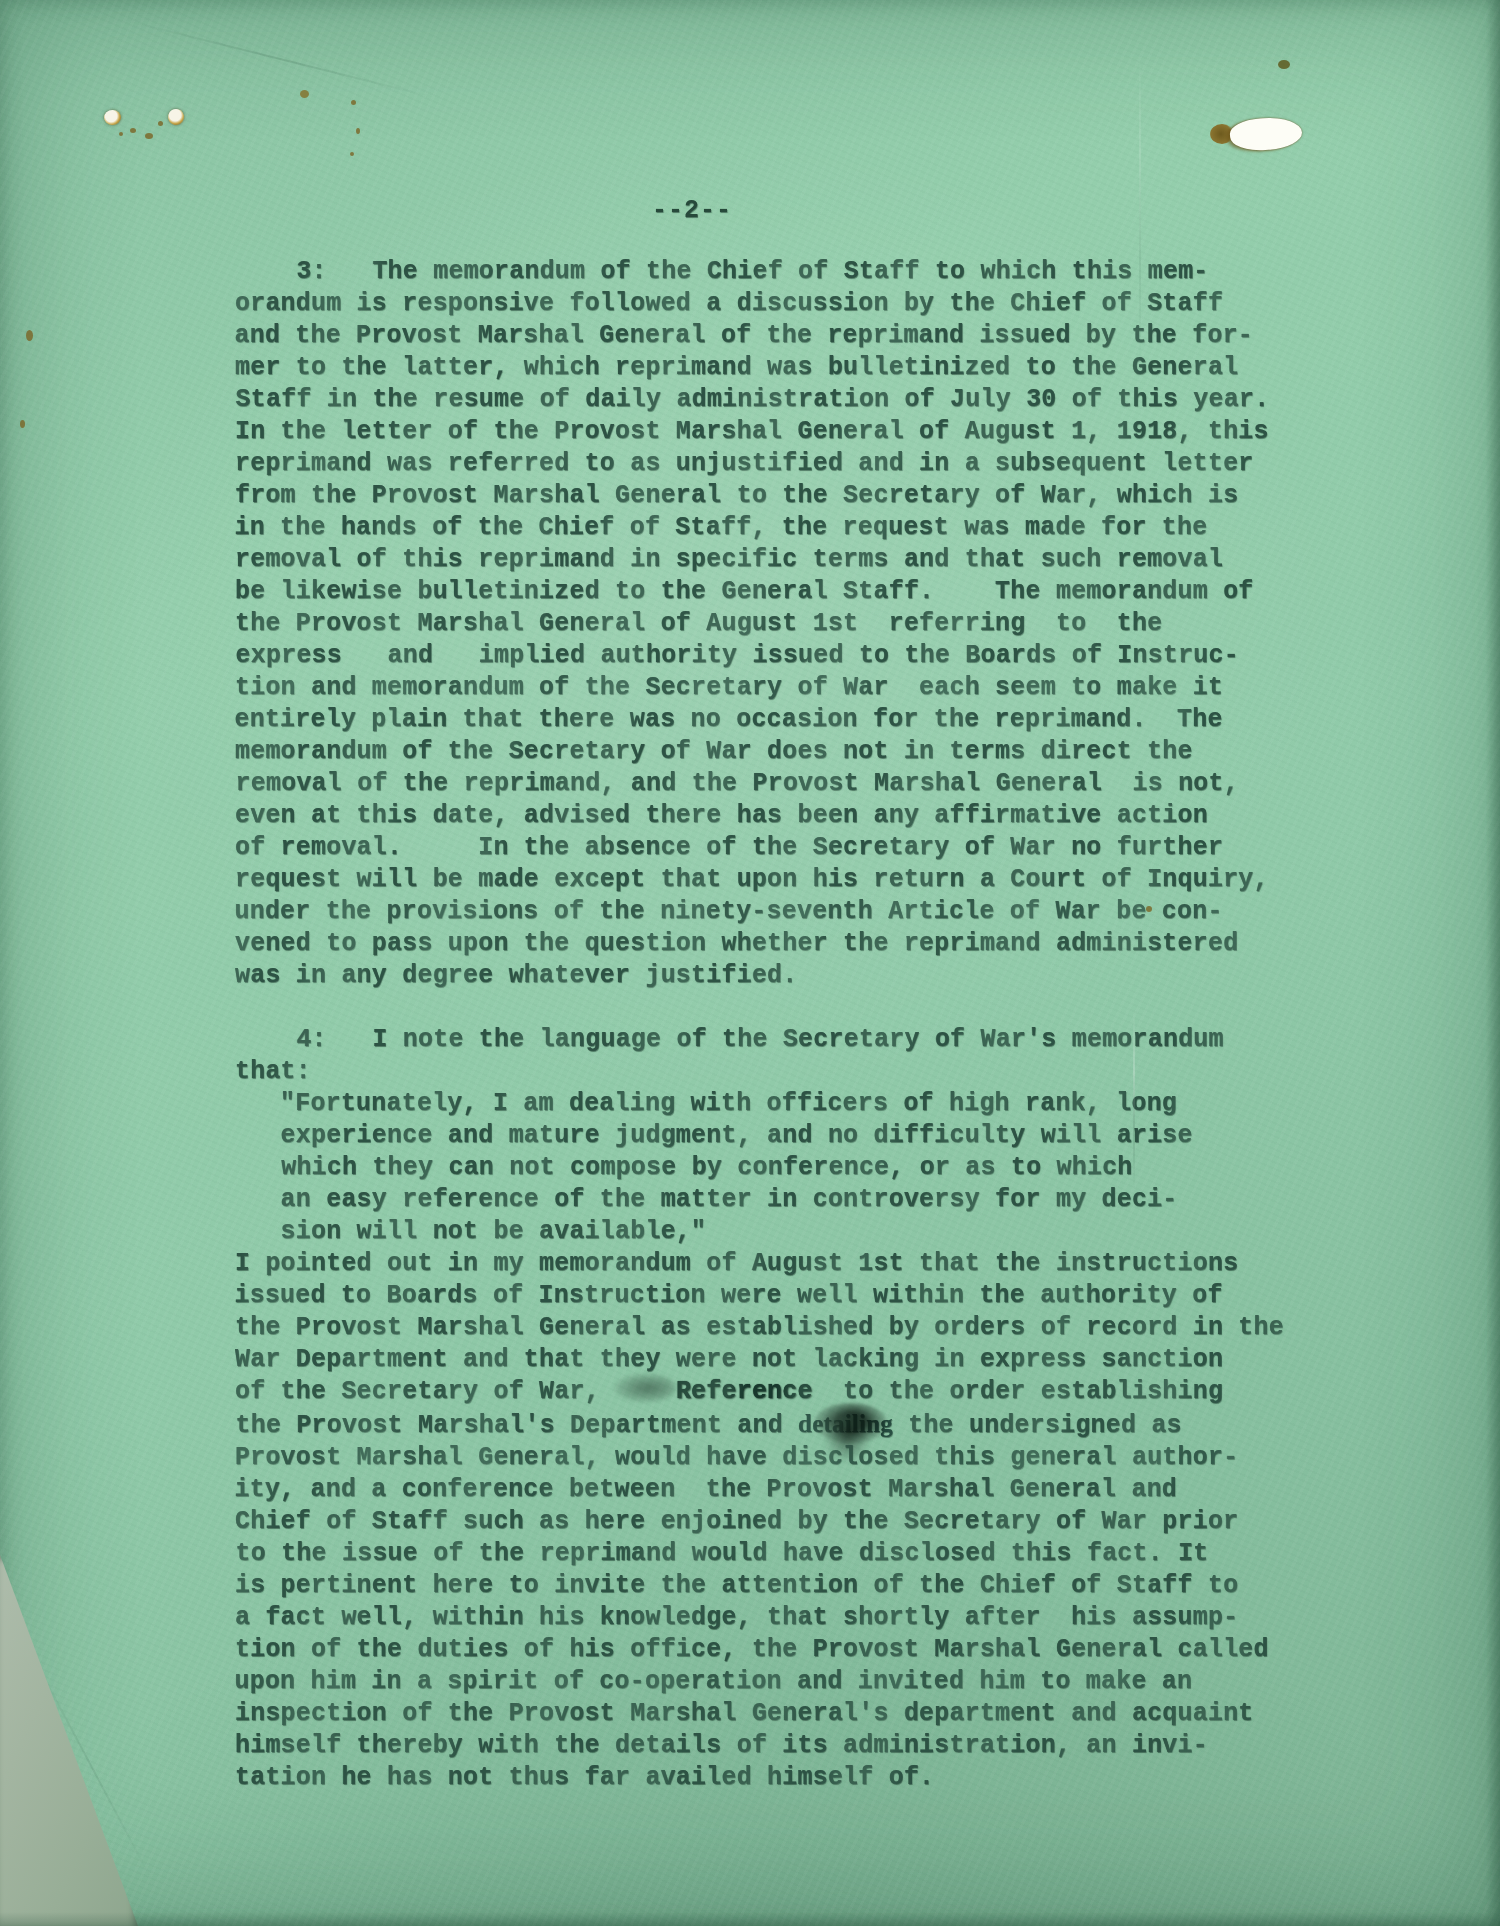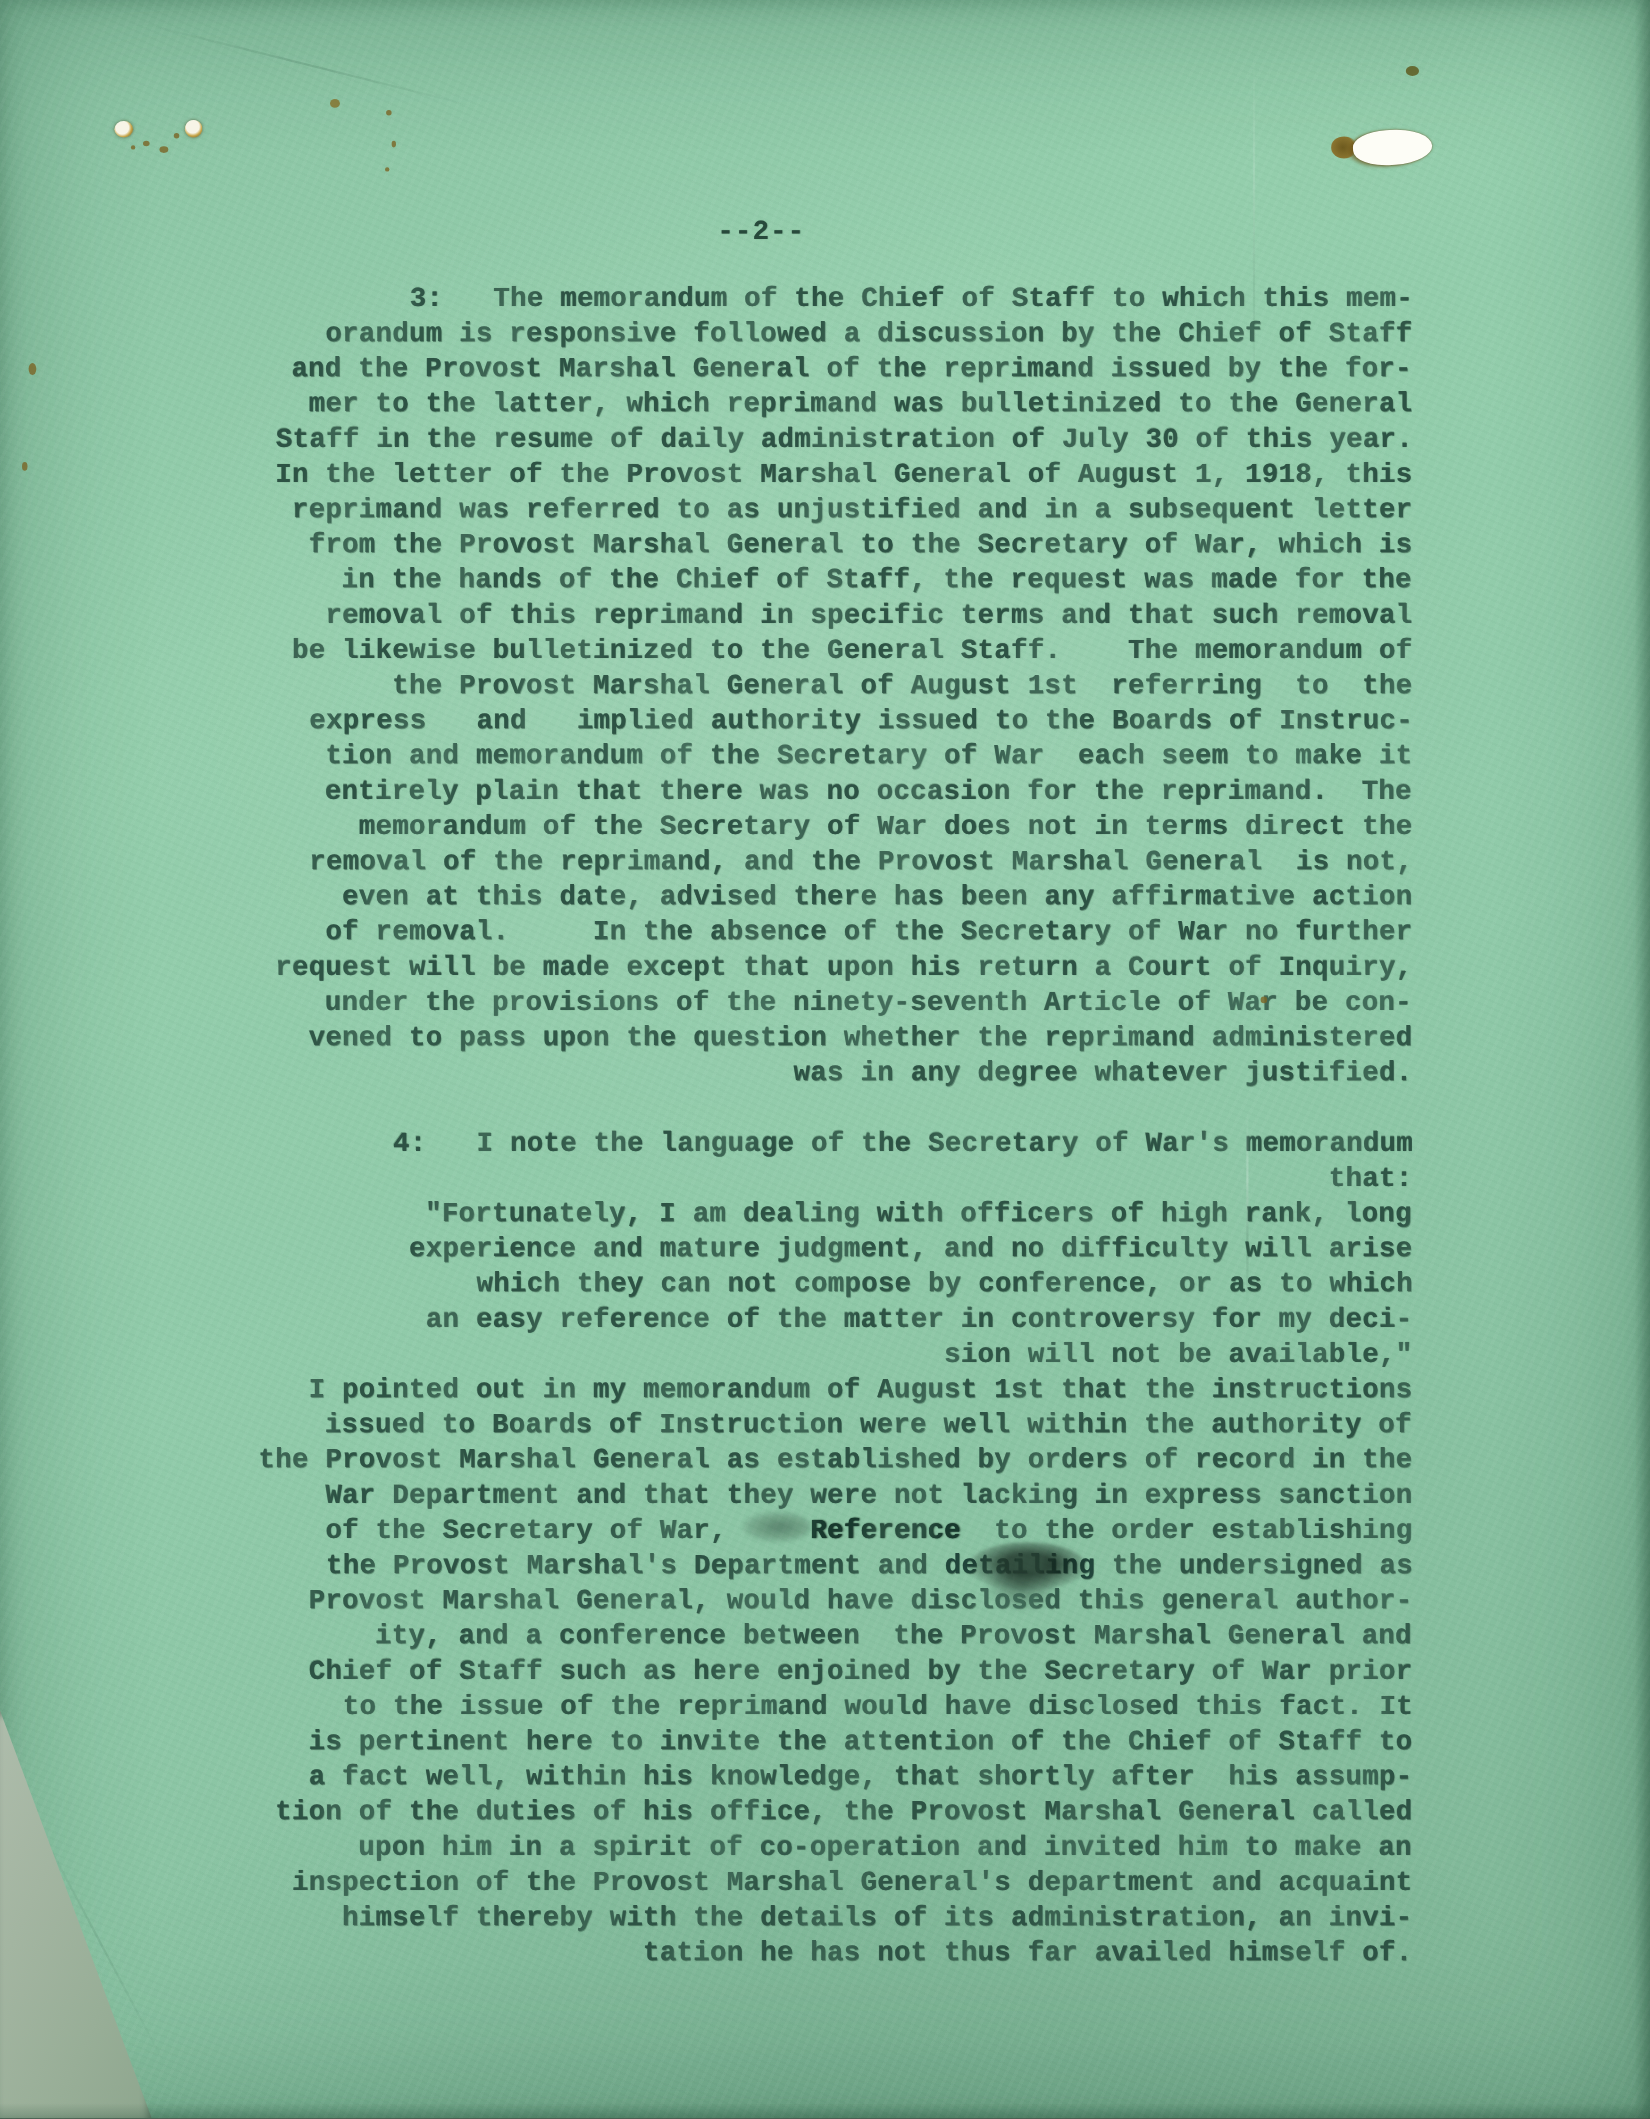--- a/index.html
+++ b/index.html
@@ -26,27 +26,27 @@
   }
   .memo-body {
     position:absolute; left:235px; top:256px;
     font-size:25px; line-height:32px; font-weight:bold; letter-spacing:0.2px;
     color:#2d5244; white-space:pre;
     text-shadow:0.5px 0.6px 0.8px rgba(22,52,40,0.55), -0.3px -0.2px 0.6px rgba(22,52,40,0.30);
     -webkit-mask-image:repeating-linear-gradient(100deg, rgba(0,0,0,0.84) 0 22px, rgba(0,0,0,1) 40px 70px, rgba(0,0,0,0.86) 88px 110px);
             mask-image:repeating-linear-gradient(100deg, rgba(0,0,0,0.84) 0 22px, rgba(0,0,0,1) 40px 70px, rgba(0,0,0,0.86) 88px 110px);
   }
   .paragraph + .paragraph { margin-top:32px; }
-  .line { white-space:pre;text-align:right; }
+  .line { white-space:pre; }
   .line:nth-child(7n){opacity:.93}
   .line:nth-child(5n+2){opacity:.97}
   .line:nth-child(4n+1){transform:translateX(0.6px)}
   .line:nth-child(6n+3){transform:translateX(-0.5px)}
   .overtyped-bold { color:#15342a; text-shadow:0 0 1px #122e24, 1px 0.5px 1.5px rgba(10,30,22,0.7); }
-  .smudged-word { position:relative; color:#20443a; }
+  .smudged-word { position:relative; color:#20443a;font-family:Liberation Serif, serif; }
   .smudged-word::after {
     content:''; position:absolute; left:16%; top:-7px; width:78%; height:150%;
     background:radial-gradient(ellipse at 50% 45%, rgba(12,26,19,0.82) 0 28%, rgba(12,26,19,0.34) 55%, transparent 78%);
     filter:blur(1.5px); border-radius:50%;
   }
   .smudged-word::before {
     content:''; position:absolute; left:26%; top:66%; width:50%; height:130%;
     background:radial-gradient(ellipse at 50% 30%, rgba(12,26,19,0.5), transparent 70%);
     filter:blur(2.5px); border-radius:50%;
   }

